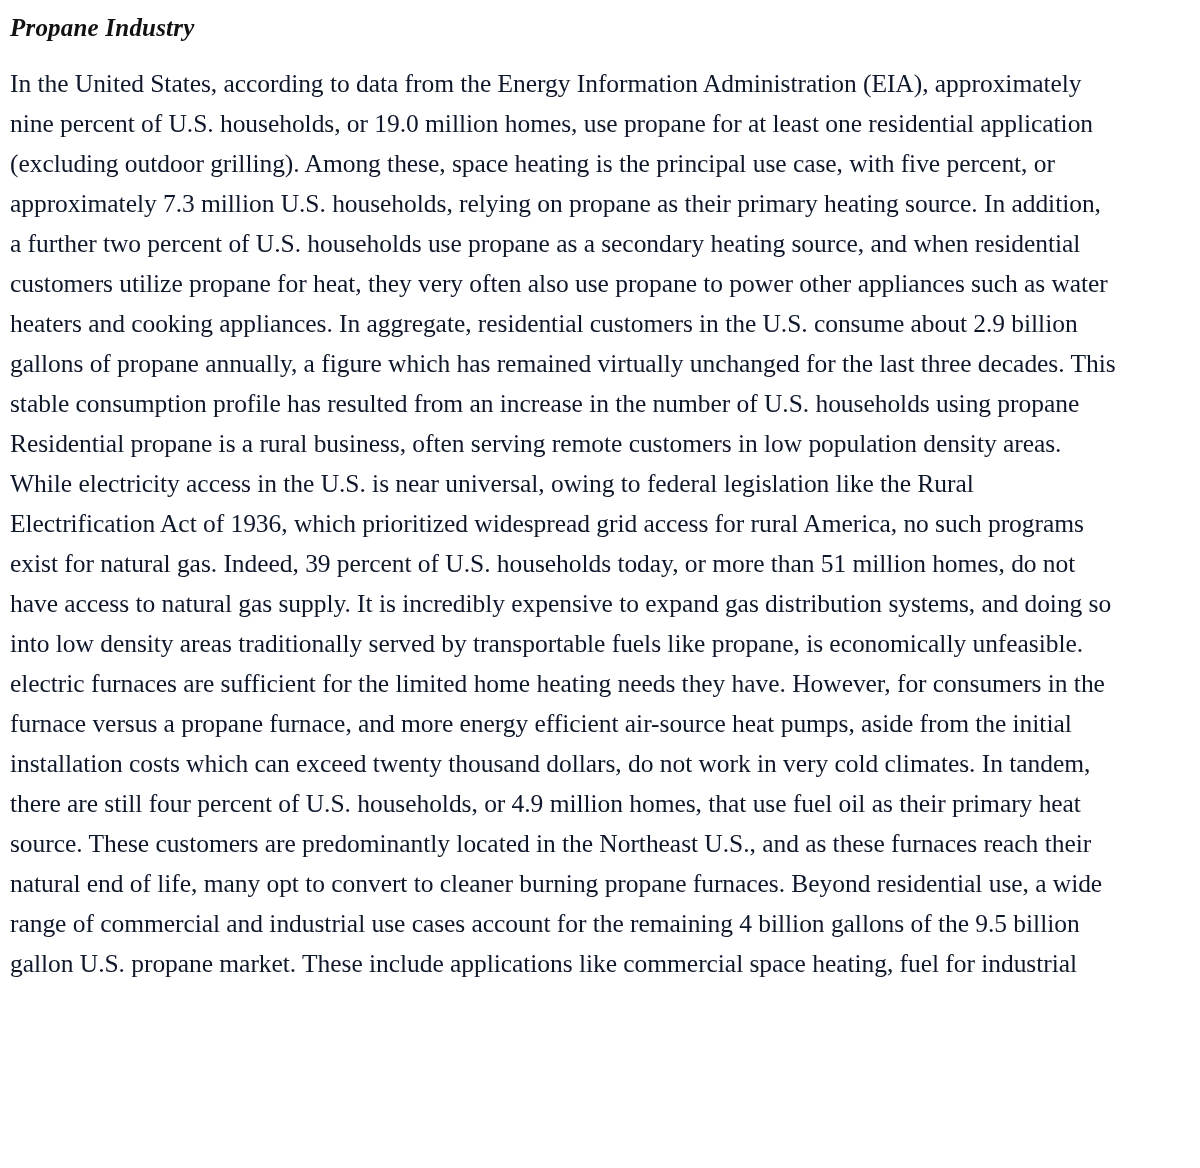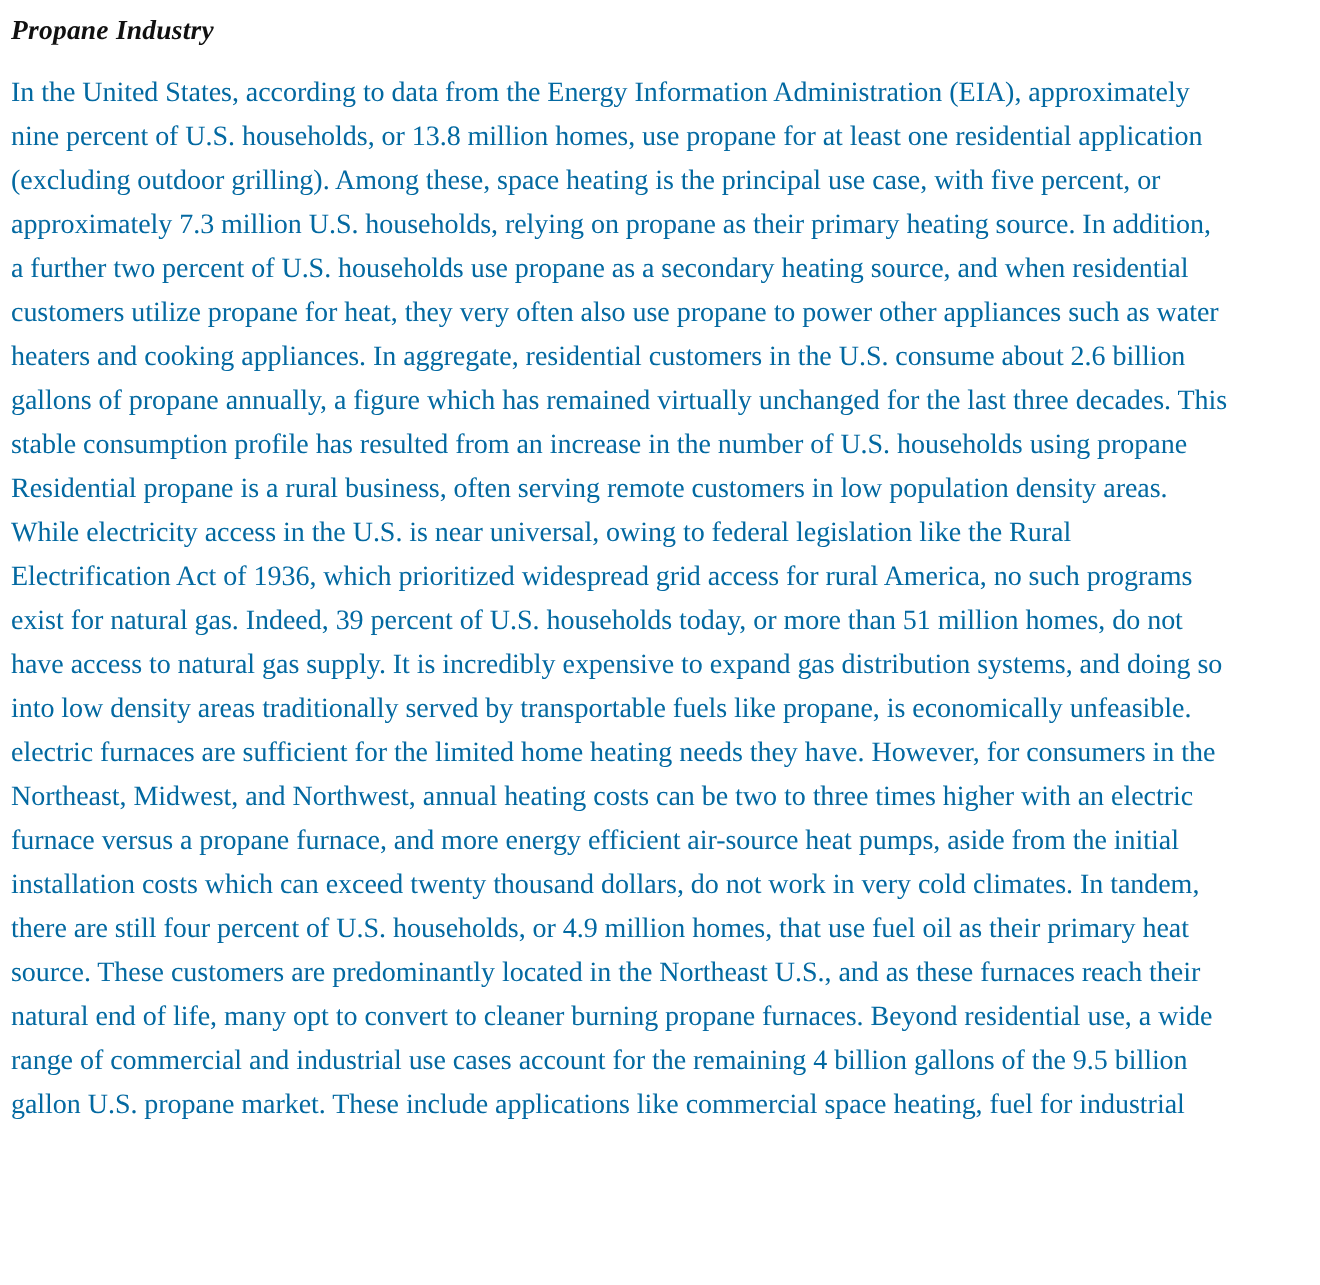--- a/index.html
+++ b/index.html
@@ -35,54 +35,53 @@
     padding-top: 8px;
     white-space: nowrap;
   }
   .body-block {
     margin-top: 16px;
   }
   .body-line {
     font-family: "Liberation Serif", "DejaVu Serif", serif;
     font-size: 25.5px;
     line-height: 40px;
-    color: #0369a1;
+    color: #0f172a;
     white-space: nowrap;
     letter-spacing: -0.05px;
     margin: 0;
   }
   .clipped {
     overflow: hidden;
   }
 </style>
 </head>
 <body>
 
 <div class="page clipped">
 
   <h1 class="doc-heading">Propane Industry</h1>
 
   <div class="body-block" id="paragraph-container">
       <div class="body-line">In the United States, according to data from the Energy Information Administration (EIA), approximately</div>
-      <div class="body-line">nine percent of U.S. households, or 13.8 million homes, use propane for at least one residential application</div>
+      <div class="body-line">nine percent of U.S. households, or 19.0 million homes, use propane for at least one residential application</div>
       <div class="body-line">(excluding outdoor grilling). Among these, space heating is the principal use case, with five percent, or</div>
       <div class="body-line">approximately 7.3 million U.S. households, relying on propane as their primary heating source. In addition,</div>
       <div class="body-line">a further two percent of U.S. households use propane as a secondary heating source, and when residential</div>
       <div class="body-line">customers utilize propane for heat, they very often also use propane to power other appliances such as water</div>
-      <div class="body-line">heaters and cooking appliances. In aggregate, residential customers in the U.S. consume about 2.6 billion</div>
+      <div class="body-line">heaters and cooking appliances. In aggregate, residential customers in the U.S. consume about 2.9 billion</div>
       <div class="body-line">gallons of propane annually, a figure which has remained virtually unchanged for the last three decades. This</div>
       <div class="body-line">stable consumption profile has resulted from an increase in the number of U.S. households using propane</div>
       <div class="body-line">Residential propane is a rural business, often serving remote customers in low population density areas.</div>
       <div class="body-line">While electricity access in the U.S. is near universal, owing to federal legislation like the Rural</div>
       <div class="body-line">Electrification Act of 1936, which prioritized widespread grid access for rural America, no such programs</div>
       <div class="body-line">exist for natural gas. Indeed, 39 percent of U.S. households today, or more than 51 million homes, do not</div>
       <div class="body-line">have access to natural gas supply. It is incredibly expensive to expand gas distribution systems, and doing so</div>
       <div class="body-line">into low density areas traditionally served by transportable fuels like propane, is economically unfeasible.</div>
       <div class="body-line">electric furnaces are sufficient for the limited home heating needs they have. However, for consumers in the</div>
-      <div class="body-line">Northeast, Midwest, and Northwest, annual heating costs can be two to three times higher with an electric</div>
       <div class="body-line">furnace versus a propane furnace, and more energy efficient air-source heat pumps, aside from the initial</div>
       <div class="body-line">installation costs which can exceed twenty thousand dollars, do not work in very cold climates. In tandem,</div>
       <div class="body-line">there are still four percent of U.S. households, or 4.9 million homes, that use fuel oil as their primary heat</div>
       <div class="body-line">source. These customers are predominantly located in the Northeast U.S., and as these furnaces reach their</div>
       <div class="body-line">natural end of life, many opt to convert to cleaner burning propane furnaces. Beyond residential use, a wide</div>
       <div class="body-line">range of commercial and industrial use cases account for the remaining 4 billion gallons of the 9.5 billion</div>
       <div class="body-line">gallon U.S. propane market. These include applications like commercial space heating, fuel for industrial</div>
     </div>
 
 </div>

